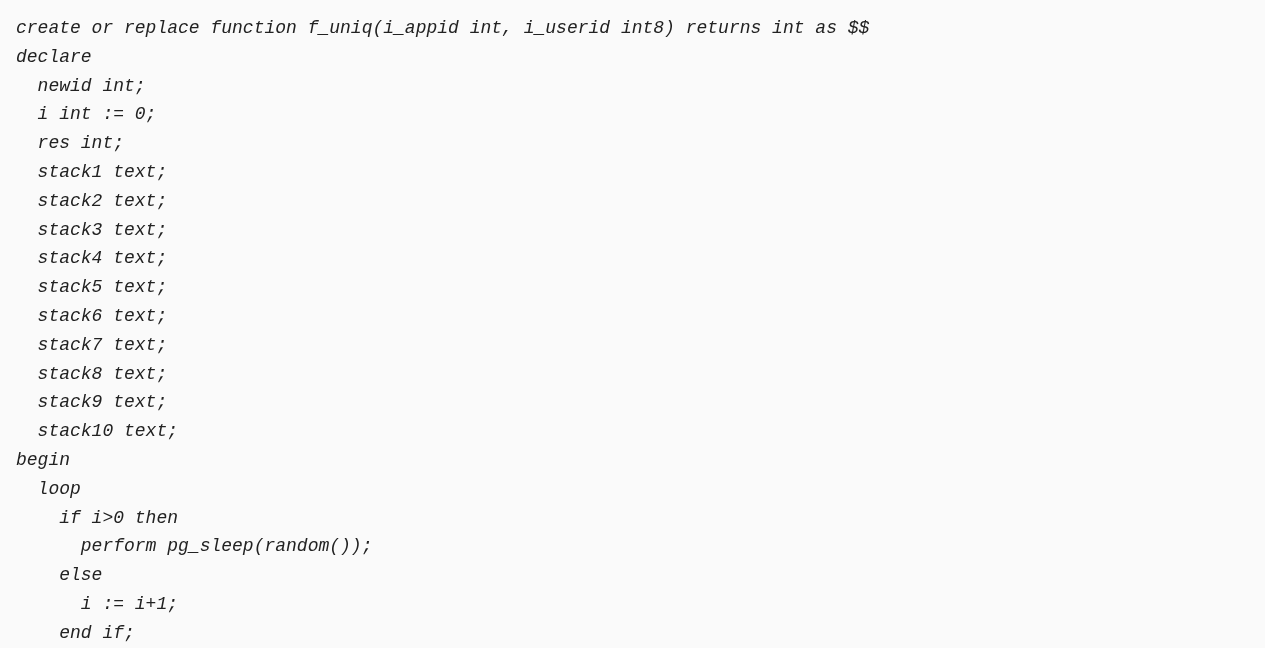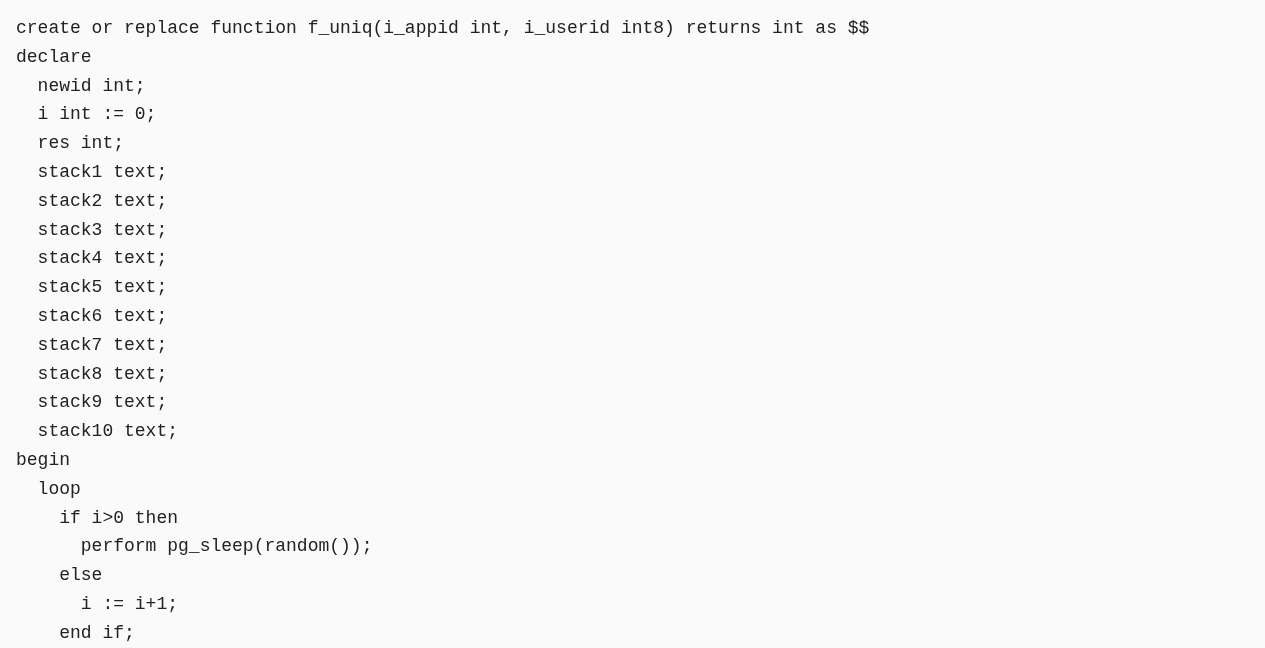--- a/index.html
+++ b/index.html
@@ -17,18 +17,19 @@
       width: 1265px;
     }
     pre {
       font-family: inherit;
       white-space: pre;
       margin: 0;
     }
     .code-line {
       display: block;
       white-space: pre;
+      font-style: italic;
     }
   </style>
 </head>
 <body>
 
 <pre><span class="code-line">create or replace function f_uniq(i_appid int, i_userid int8) returns int as $$</span><span class="code-line">declare</span><span class="code-line">  newid int;</span><span class="code-line">  i int := 0;</span><span class="code-line">  res int;</span><span class="code-line">  stack1 text;</span><span class="code-line">  stack2 text;</span><span class="code-line">  stack3 text;</span><span class="code-line">  stack4 text;</span><span class="code-line">  stack5 text;</span><span class="code-line">  stack6 text;</span><span class="code-line">  stack7 text;</span><span class="code-line">  stack8 text;</span><span class="code-line">  stack9 text;</span><span class="code-line">  stack10 text;</span><span class="code-line">begin</span><span class="code-line">  loop</span><span class="code-line">    if i&gt;0 then</span><span class="code-line">      perform pg_sleep(random());</span><span class="code-line">    else</span><span class="code-line">      i := i+1;</span><span class="code-line">    end if;</span></pre>
 
 </body></html>

